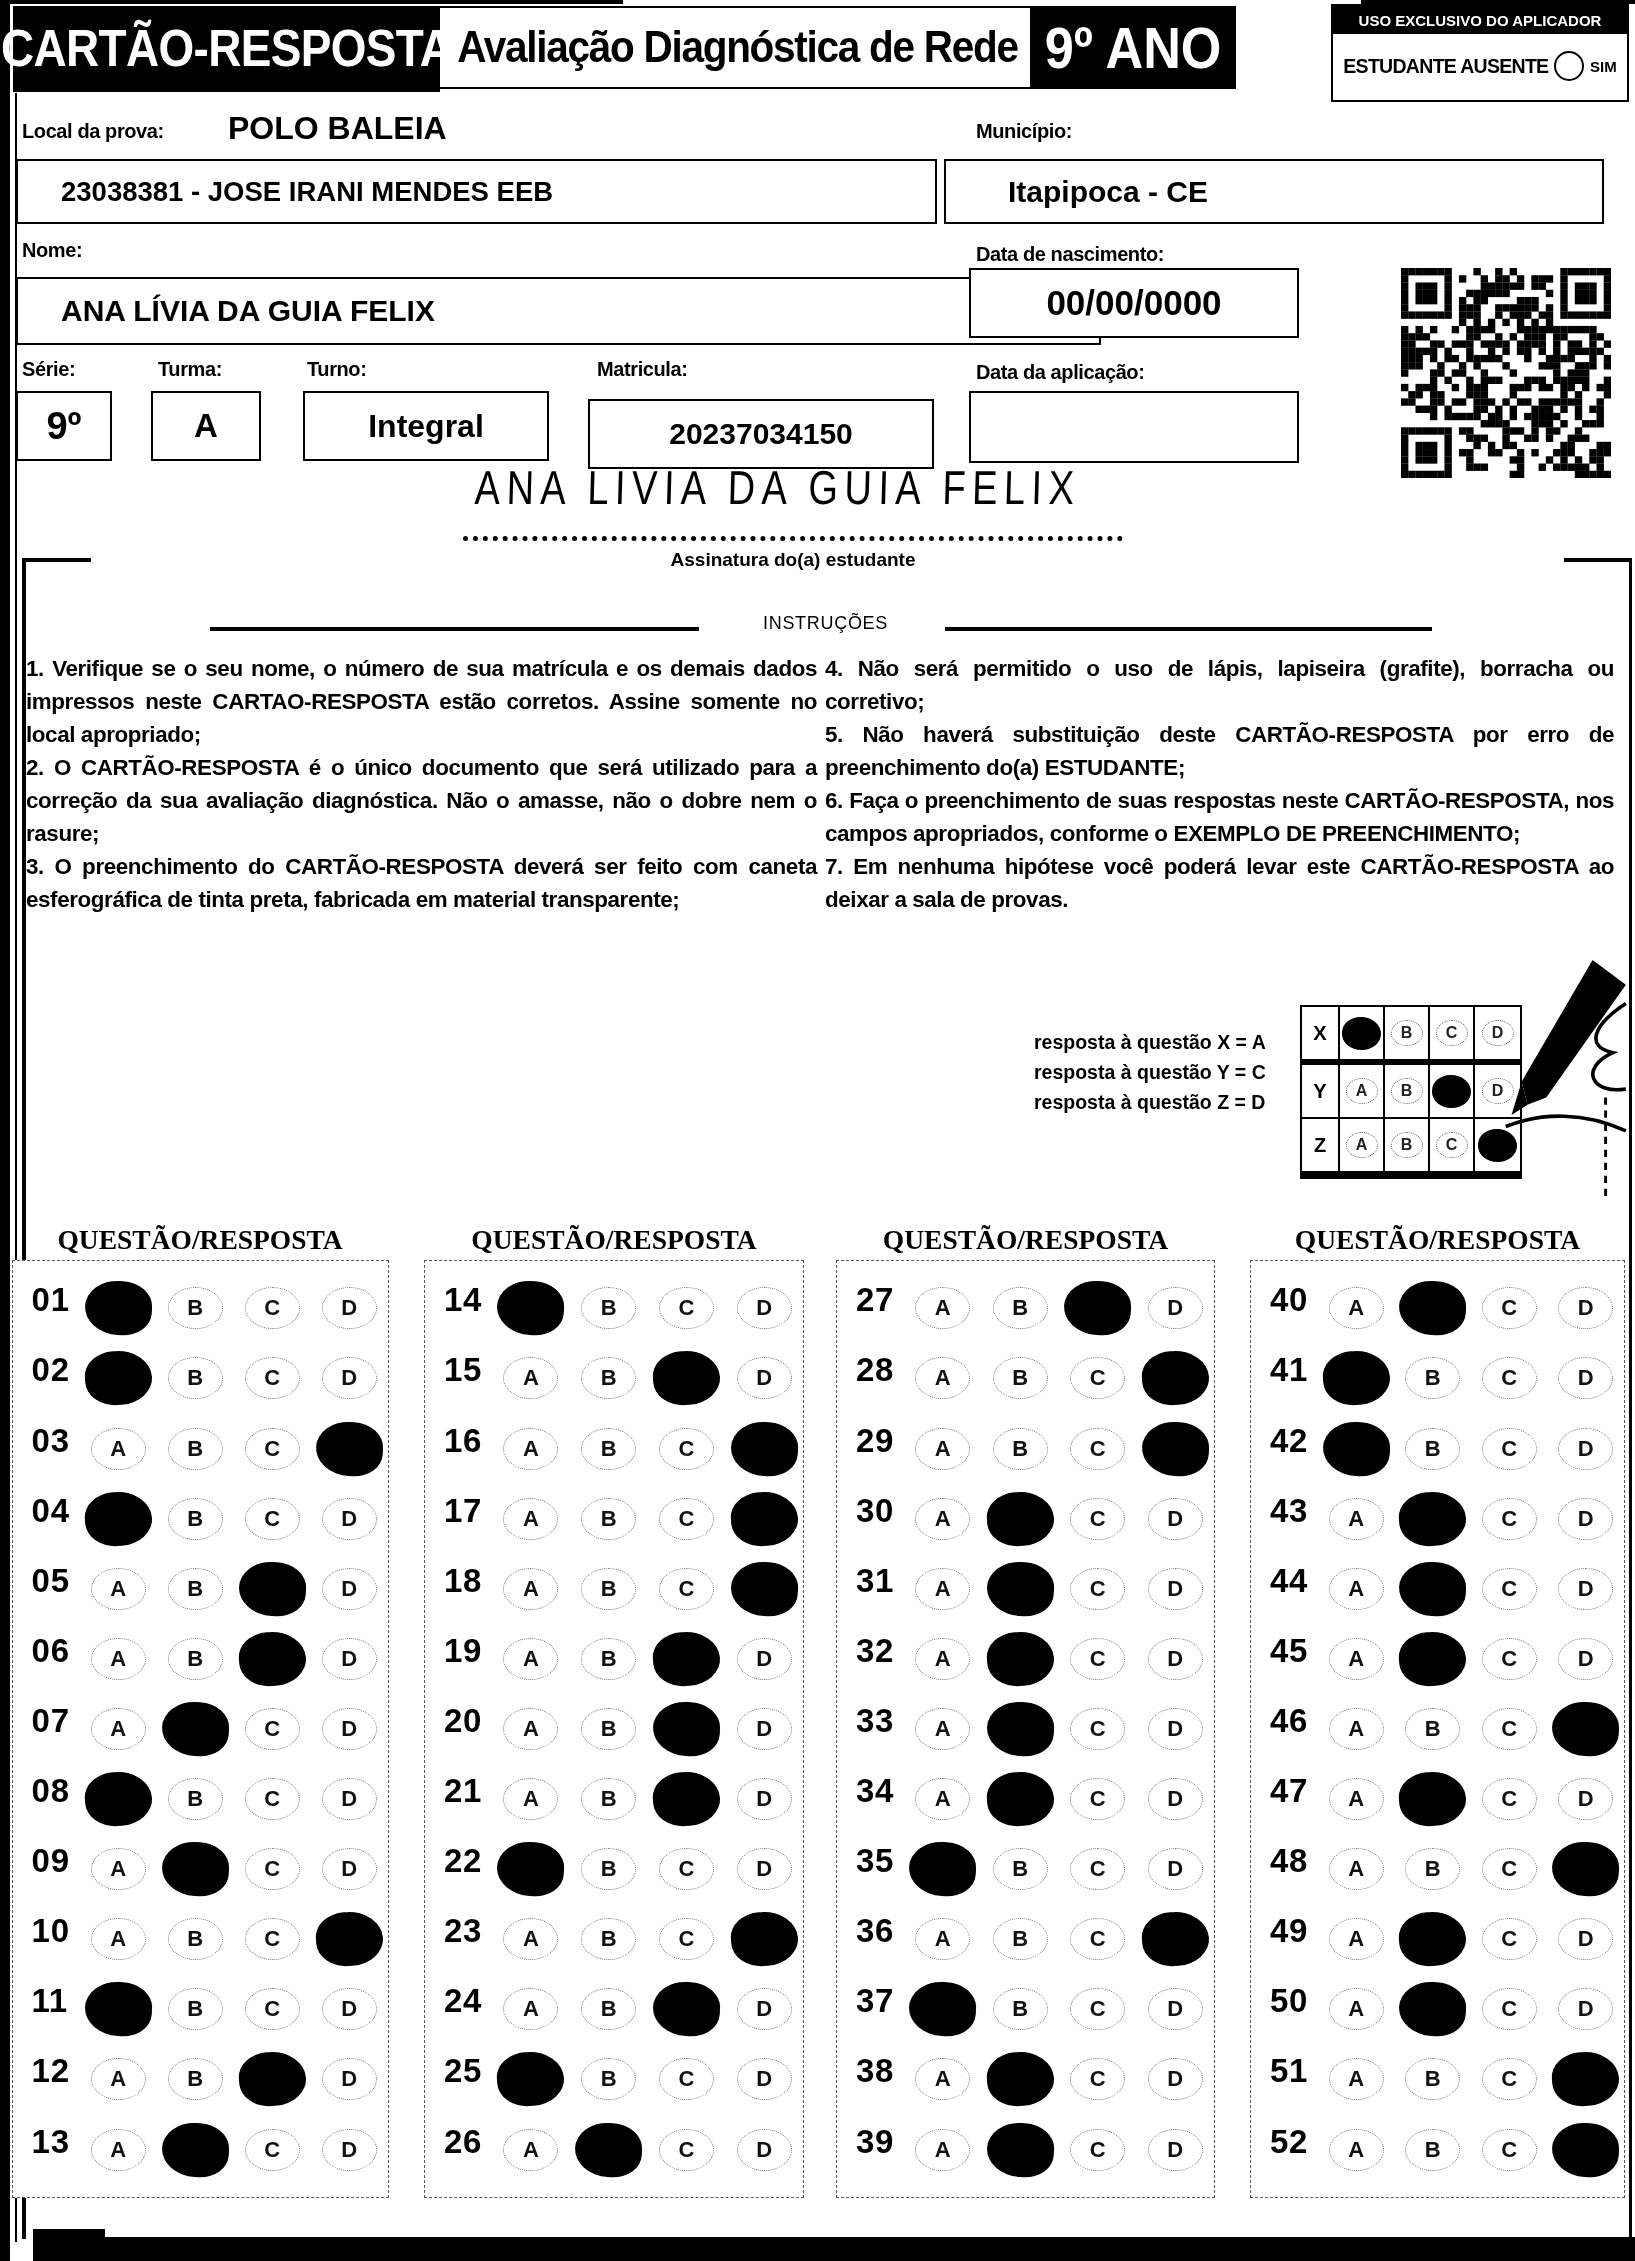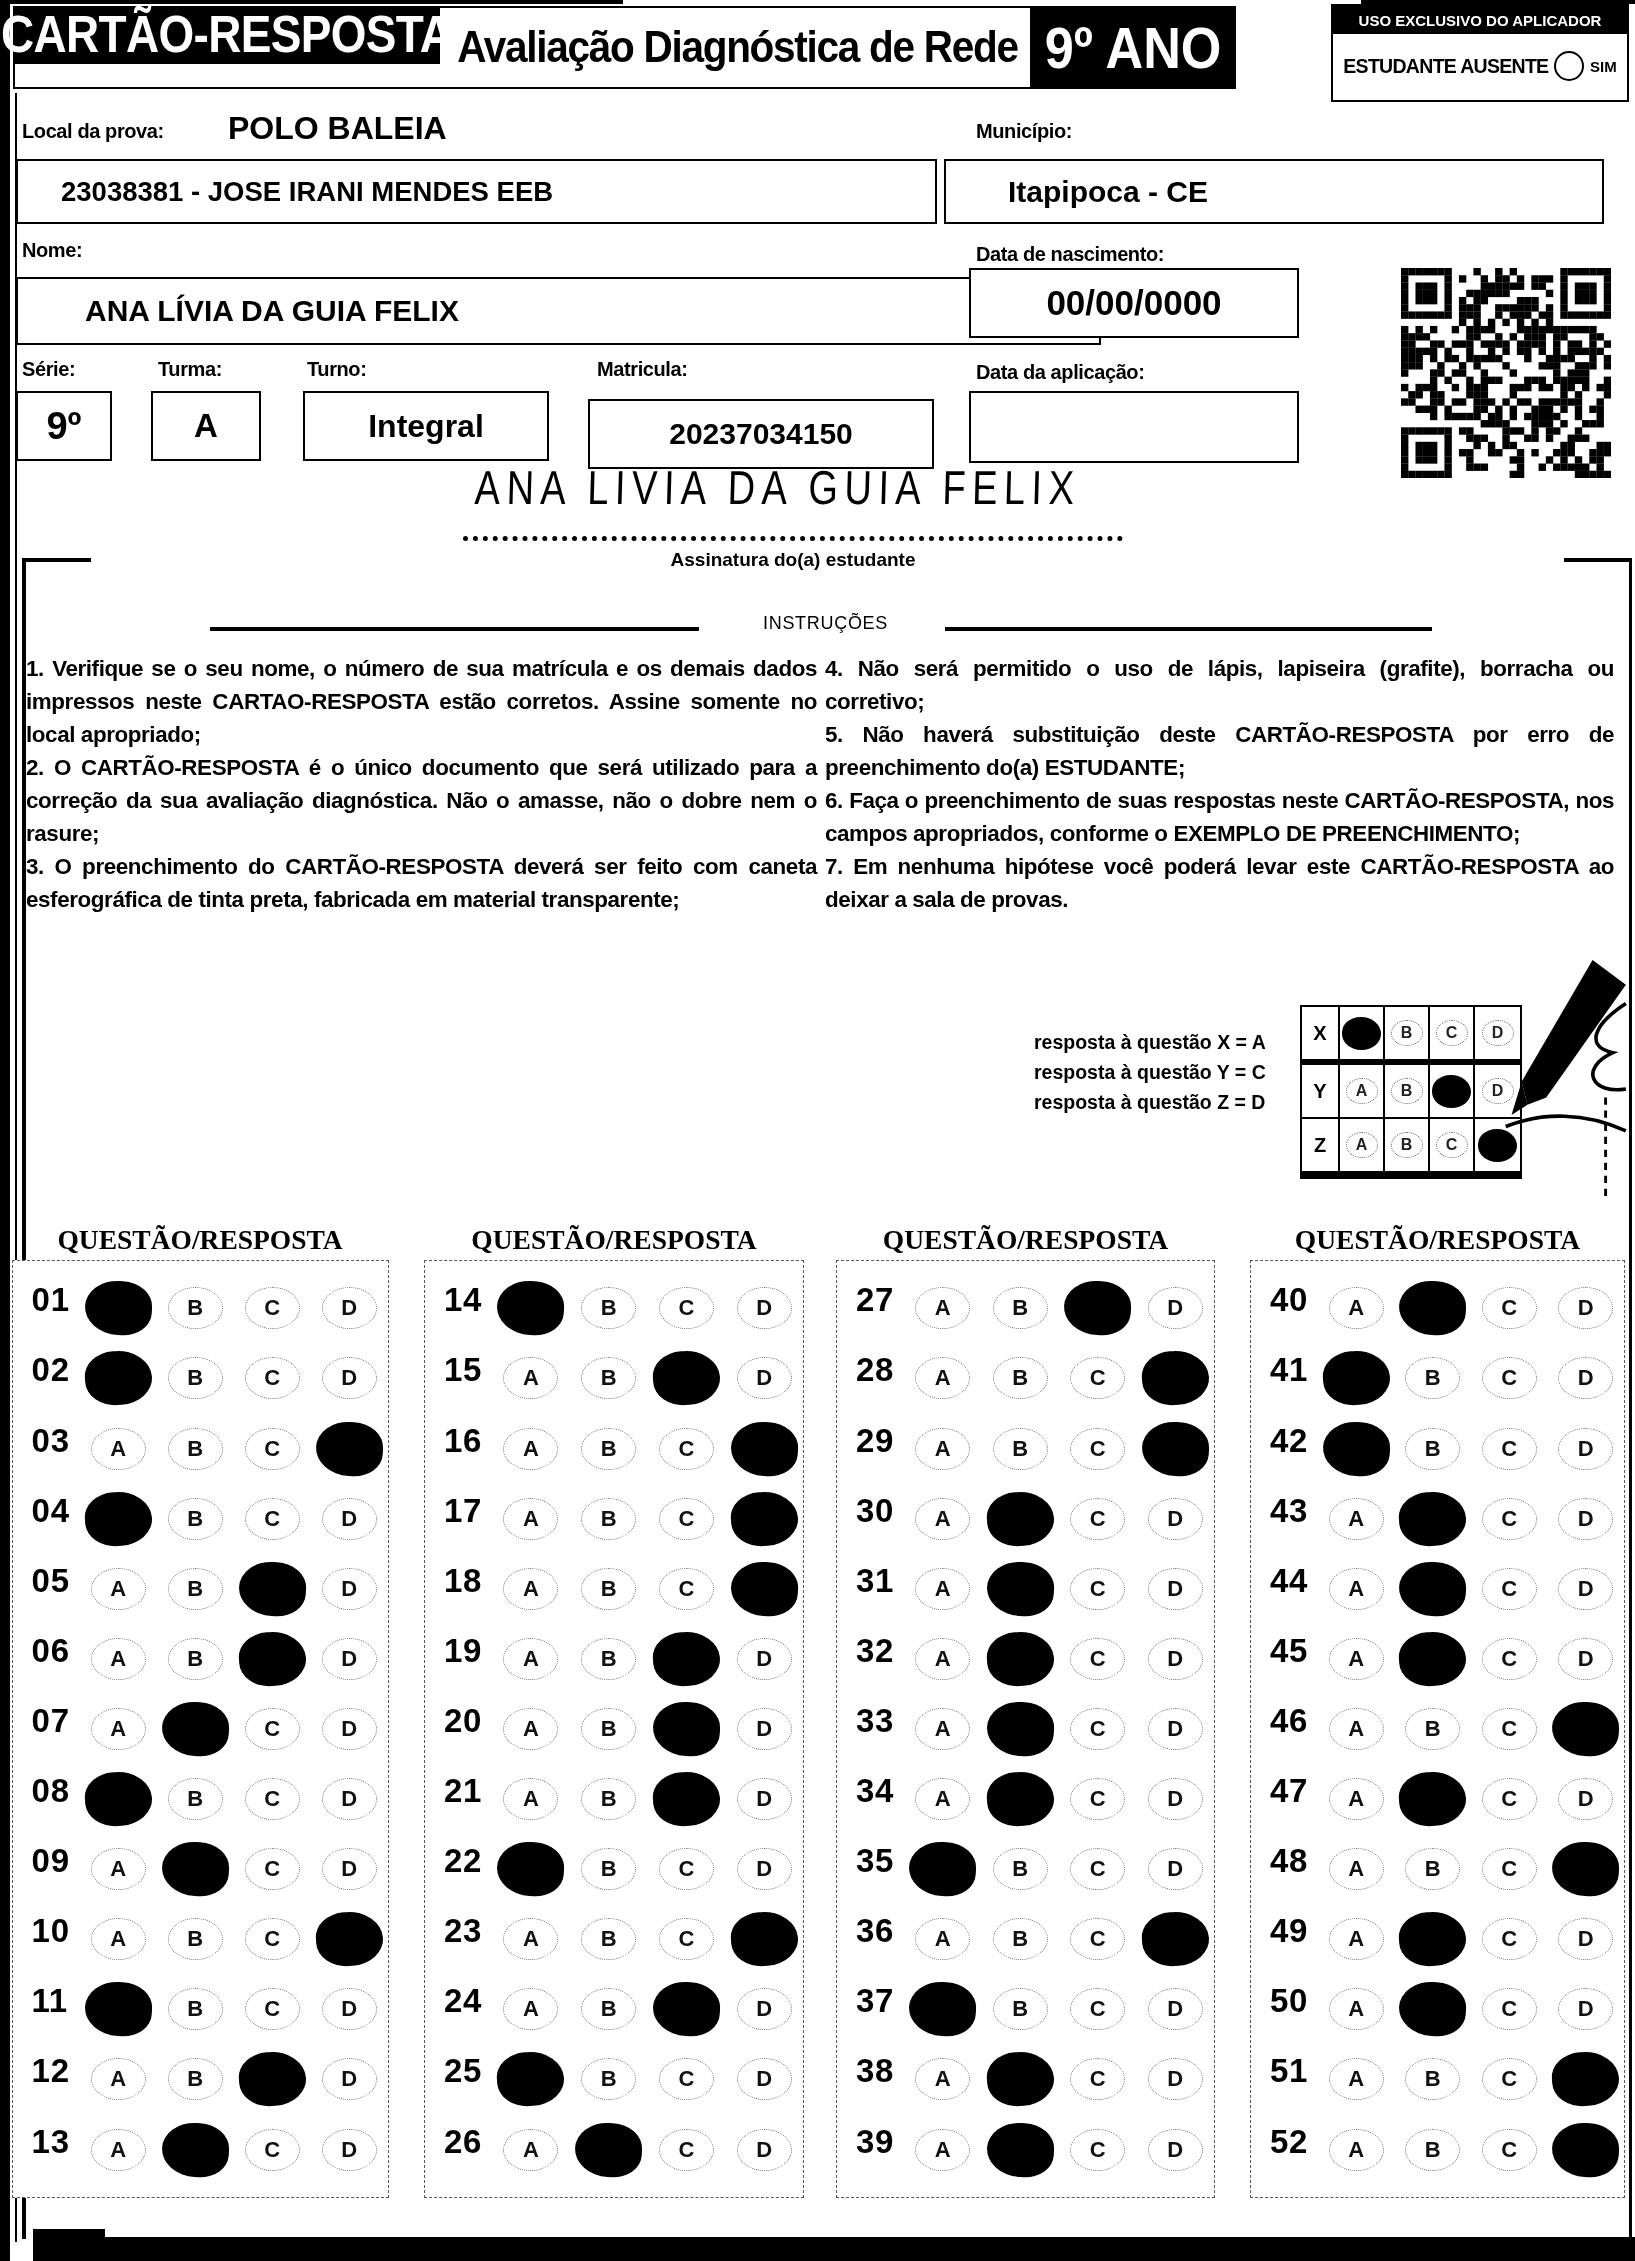--- a/index.html
+++ b/index.html
@@ -14,21 +14,21 @@
   .blackbox { background:#000; color:#fff; display:flex; align-items:center; justify-content:center; }
   .bold { font-weight: bold; }
   .cond { transform: scaleX(.9); transform-origin: center; white-space: nowrap; }
   .fieldbox { position:absolute; border:2.9px solid #000; background:#fff; display:flex; align-items:center; }
   .fieldbox.center { justify-content:center; }
   .label { position:absolute; font-weight:bold; font-size:20px; letter-spacing:-0.4px; }
   
   .edge { position:absolute; background:#000; }
   
   #header-outline { left:13px; top:5.8px; width:1222px; height:83px; border:2.2px solid #000; }
-  #card-title-box { left:13px; top:5.8px; width:427px; height:58px; }
+  #card-title-box { left:13px; top:5.8px; width:427px; height:86px; }
   #card-title-box span { font-size:51px; font-weight:bold; letter-spacing:-0.7px; }
   #exam-title { left:445px; top:5.8px; width:584px; height:83px; display:flex; align-items:center; justify-content:center; }
   #exam-title span { font-size:45px; font-weight:bold; letter-spacing:-1.4px; }
   #grade-box { left:1030px; top:5.8px; width:206px; height:83px; }
   #grade-box span { font-size:58px; font-weight:bold; }
   #uso-box { left:1331px; top:4.3px; width:298px; height:98px; border:2.9px solid #000; background:#fff; }
   #uso-header { width:100%; height:27.5px; background:#000; color:#fff; display:flex; align-items:center; justify-content:center; font-size:15px; font-weight:bold; }
   #uso-row { display:flex; align-items:center; justify-content:center; gap:5.8px; height:65px; }
   #uso-row .absent-label { font-size:19.5px; font-weight:bold; letter-spacing:-0.7px; }
   #absent-circle { width:30px; height:30px; border:2.9px solid #000; border-radius:50%; background:#fff; }
@@ -104,21 +104,21 @@
   <div class="fieldbox" style="left:16px;top:159px;width:921px;height:65px;padding-left:43px;">
     <span class="bold" style="font-size:27.5px;">23038381 - JOSE IRANI MENDES EEB</span>
   </div>
   <div class="fieldbox" style="left:944px;top:159px;width:660px;height:65px;padding-left:62px;">
     <span class="bold" style="font-size:30px;">Itapipoca - CE</span>
   </div>
 
   <div class="label" style="left:22px;top:239px;">Nome:</div>
   <div class="label" style="left:976px;top:243px;">Data de nascimento:</div>
 
-  <div class="fieldbox" style="left:16px;top:277px;width:1085px;height:68px;padding-left:67px;">
+  <div class="fieldbox" style="left:16px;top:277px;width:1085px;height:68px;padding-left:43px;">
     <span class="bold" style="font-size:30px;">ANA LÍVIA DA GUIA FELIX</span>
   </div>
   <div class="fieldbox center" style="left:969px;top:268px;width:330px;height:70px;">
     <span class="bold" style="font-size:35px;">00/00/0000</span>
   </div>
 
   <svg id="qr" class="abs" style="left:1401px;top:268px;" width="210" height="210" viewBox="0 0 29 29">
       <rect x="0" y="0" width="1.02" height="1.02" fill="#000"></rect>
       <rect x="1" y="0" width="1.02" height="1.02" fill="#000"></rect>
       <rect x="2" y="0" width="1.02" height="1.02" fill="#000"></rect>

